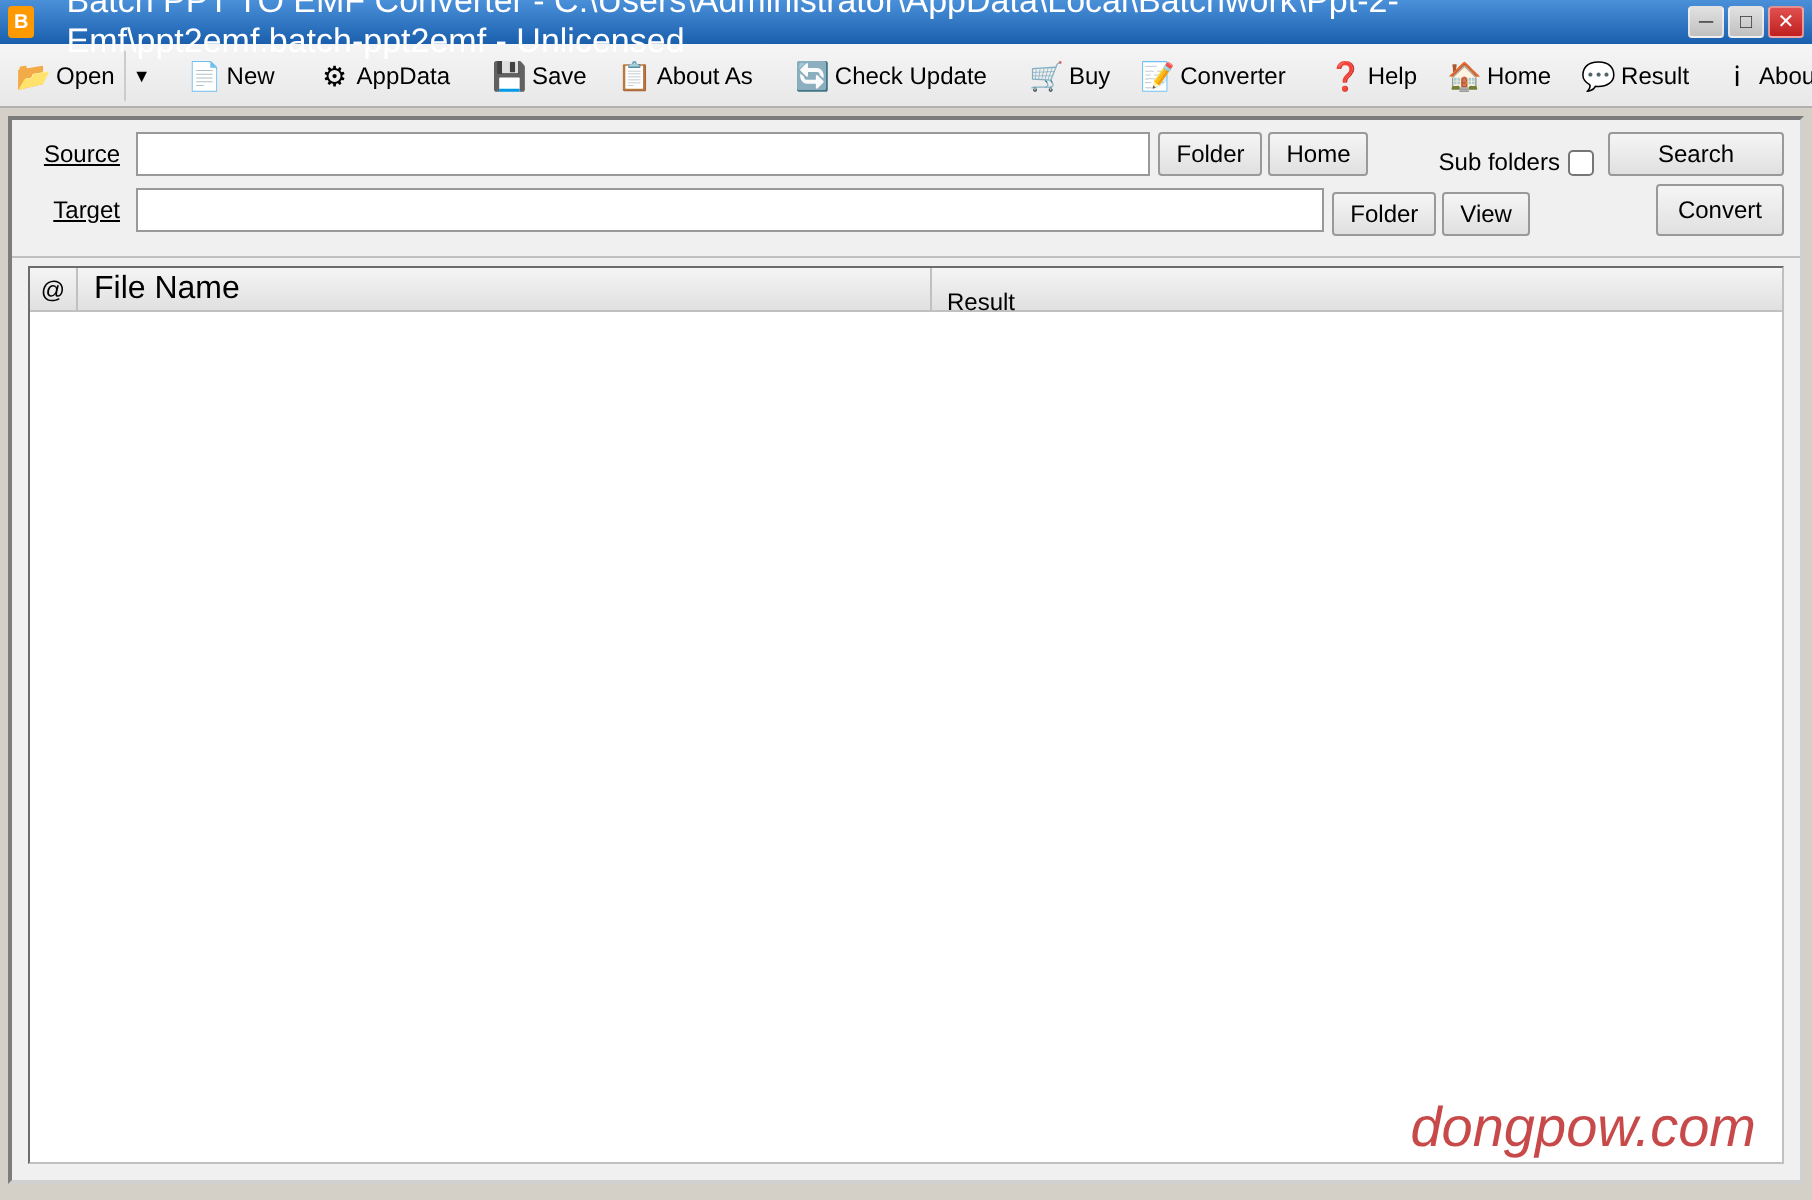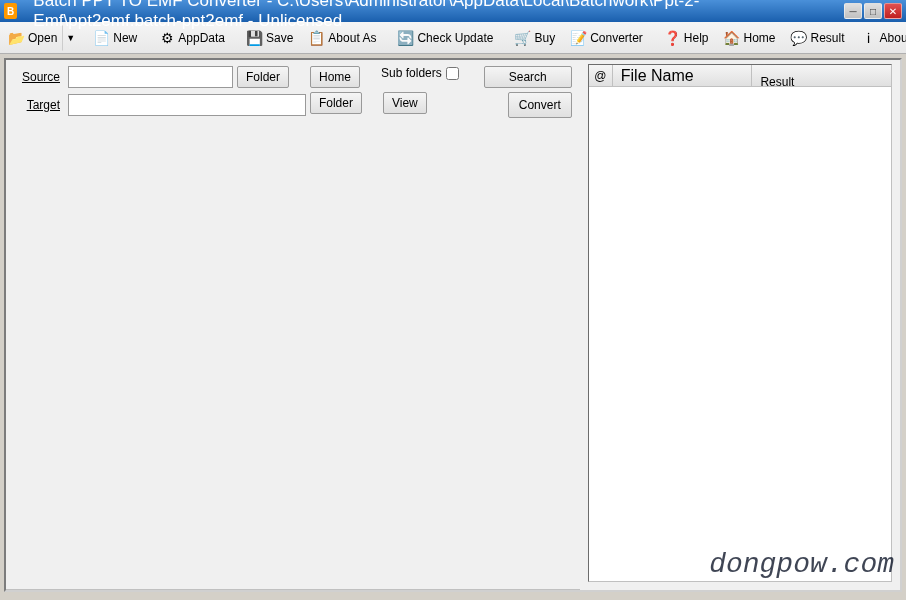--- a/index.html
+++ b/index.html
@@ -132,21 +132,21 @@
       font-size: 9px;
     }
 
     
     .main-content {
       background: #f0f0f0;
       border: 2px inset #d0d0d0;
       margin: 4px;
       height: calc(600px - 22px - 36px - 8px);
       display: flex;
-      flex-direction: row;
+      flex-direction: column;
     }
 
     
     .form-area {
       background: #f0f0f0;
       padding: 6px 8px;
       border-bottom: 1px solid #c0c0c0;
     }
     .form-row {
       display: flex;
@@ -166,22 +166,22 @@
     .form-input {
       flex: 1;
       height: 22px;
       border: 1px solid #999;
       background: white;
       padding: 2px 4px;
       font-size: 12px;
     }
     .form-buttons {
       display: flex;
-      align-items: flex-start;
-      gap: 21px;
+      align-items: flex-end;
+      gap: 3px;
     }
     .small-btn {
       height: 22px;
       padding: 2px 8px;
       border: 1px solid #999;
       background: linear-gradient(to bottom, #f5f5f5, #e0e0e0);
       cursor: pointer;
       font-size: 12px;
       border-radius: 2px;
     }
@@ -202,20 +202,21 @@
       background: linear-gradient(to bottom, #f5f5f5, #e0e0e0);
       cursor: pointer;
       font-size: 12px;
       border-radius: 2px;
       margin-left: 4px;
     }
     .subfolders-area {
       display: flex;
       align-items: center;
       gap: 4px;
+      margin-left: 32px;
     }
     .subfolders-label {
       font-size: 12px;
     }
 
     
     .table-area {
       flex: 1;
       background: white;
       border: 1px inset #c0c0c0;
@@ -261,24 +262,24 @@
     }
     .table-body {
       background: white;
       height: calc(100% - 22px);
     }
 
     
     .watermark {
       position: fixed;
       bottom: 20px;
-      right: 12px;
+      right: 28px;
       font-size: 28px;
-      color: #0f172a;
-      font-family: Liberation Mono, monospace;
+      color: #b91c1c;
+      font-family: Liberation Sans, sans-serif;
       font-style: italic;
       opacity: 0.8;
       pointer-events: none;
     }
   </style>
 </head>
 <body>
 
 <div class="title-bar">
   <div class="title-bar-left">

